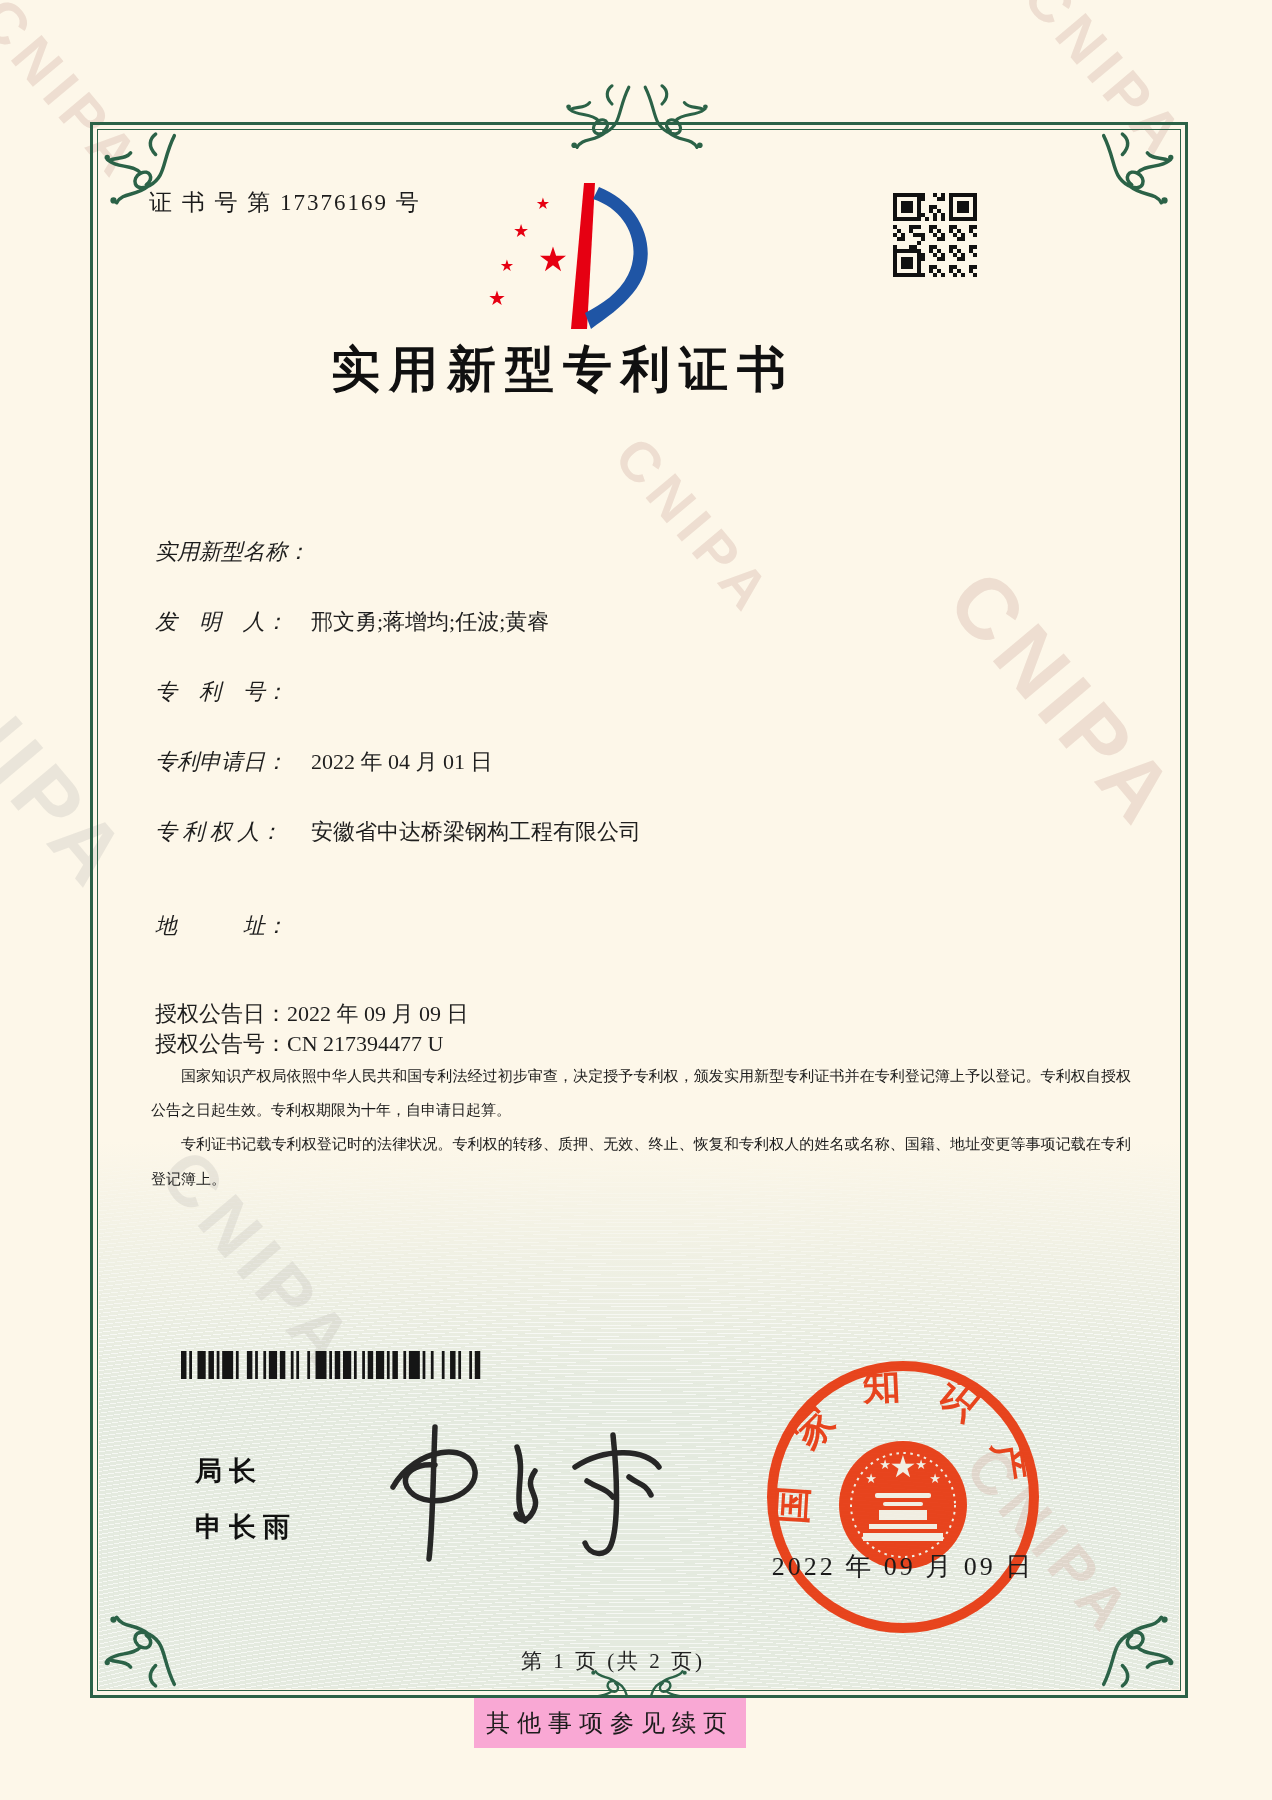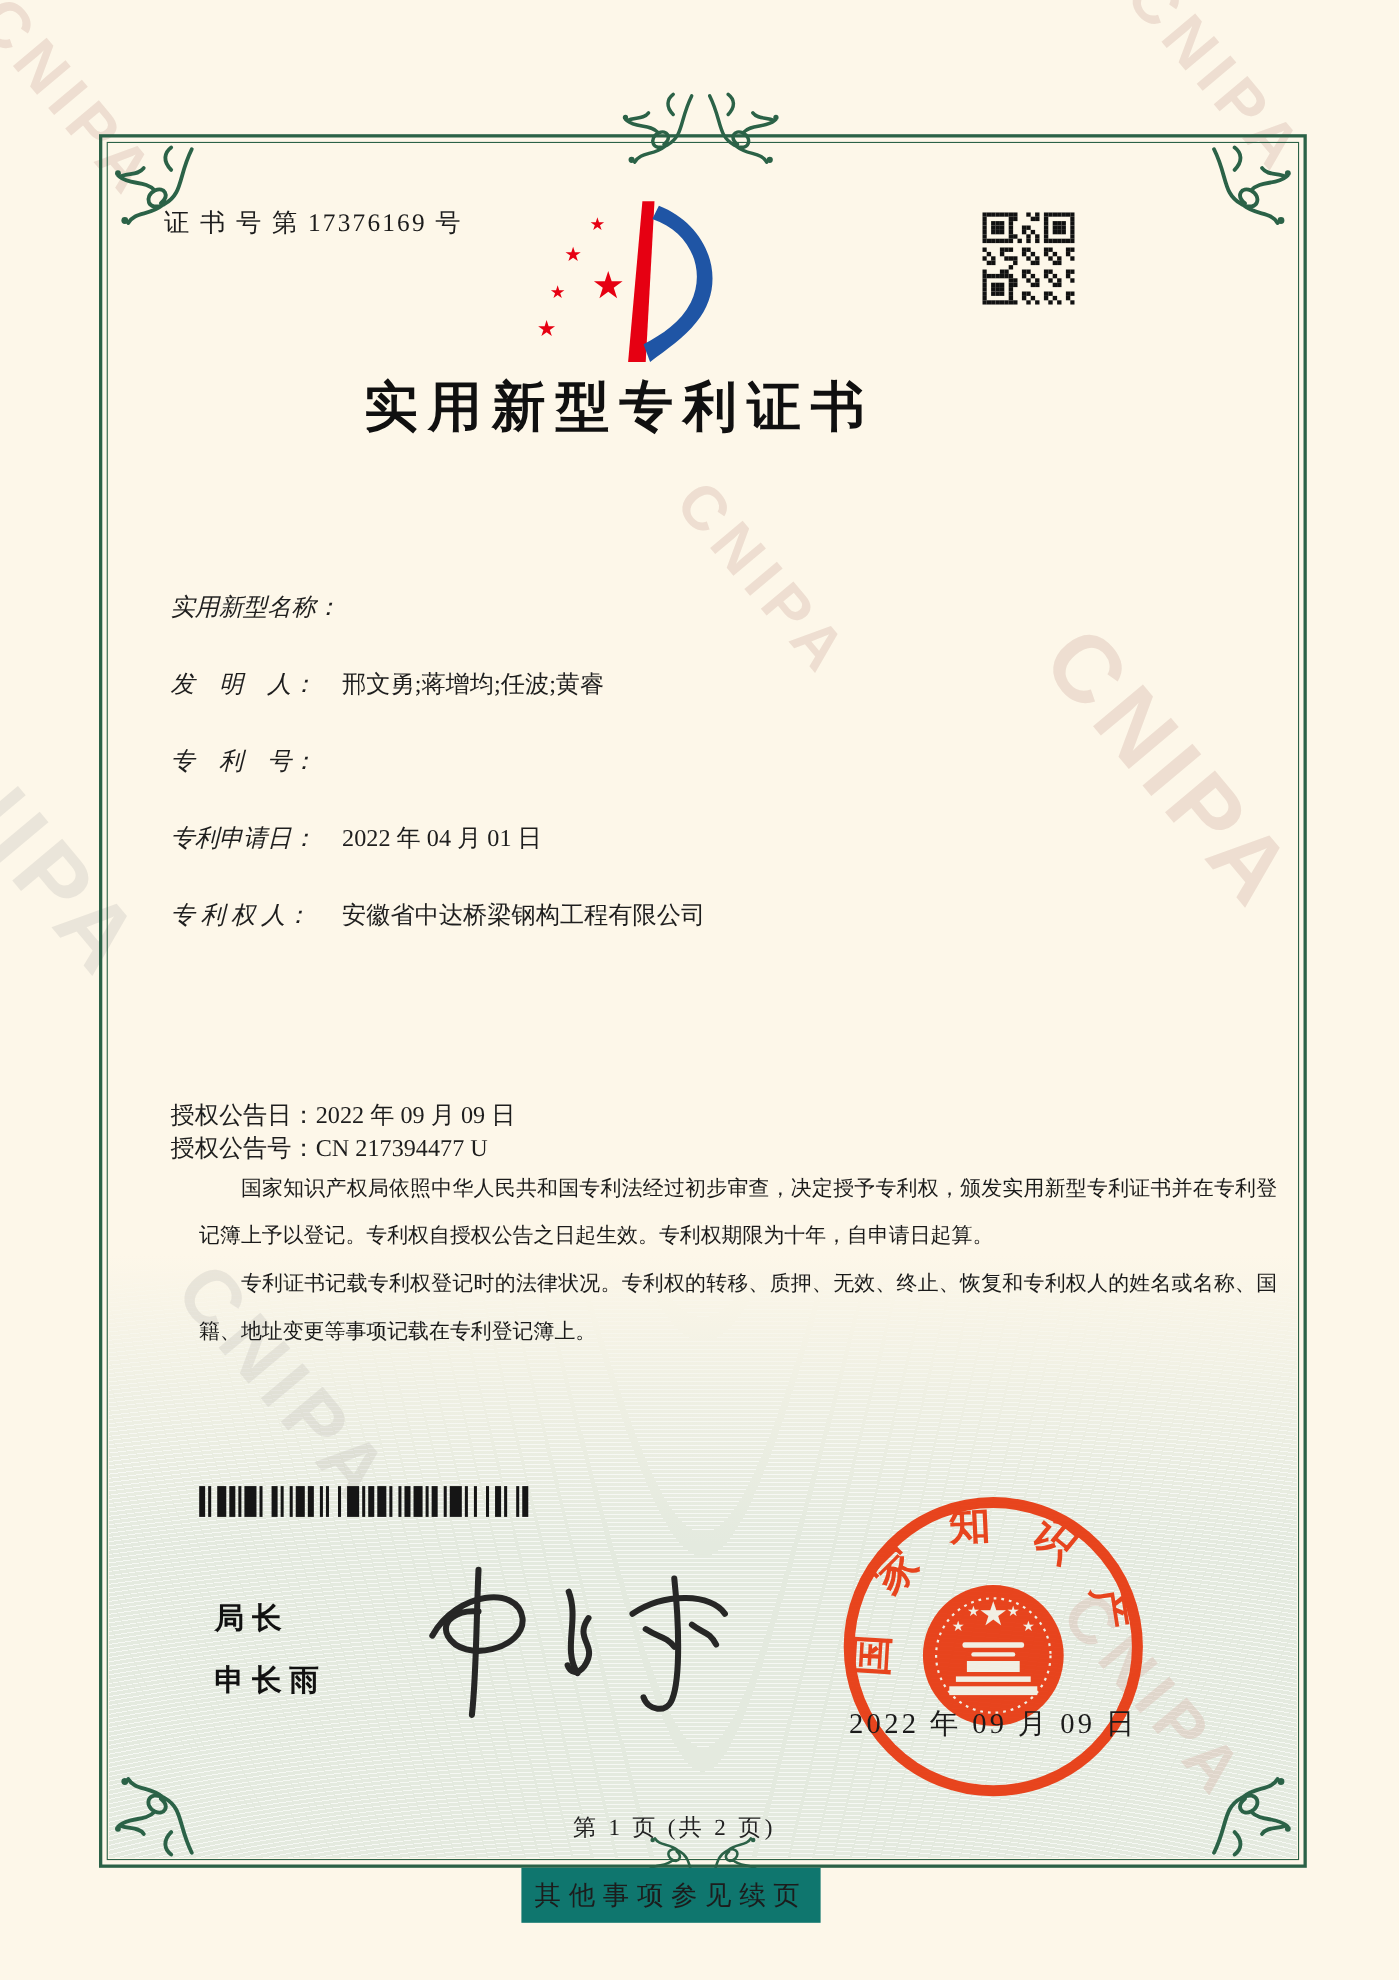--- a/index.html
+++ b/index.html
@@ -60,21 +60,21 @@
   .field .lbl{flex:0 0 156px;white-space:nowrap;font-style:italic;}
   .field .val{flex:1;white-space:pre-line;}
   .grant{position:absolute;left:62px;top:874px;width:1000px;display:flex;
     font-size:22px;color:#1e1e1e;flex-direction:column;}
   .grant .g1{width:505px;white-space:nowrap;}
   .grant .g2{white-space:nowrap;}
 
   
   .paras{
     position:absolute;left:58px;top:934px;width:980px;
-    font-size:19px;line-height:2.28;text-align:justify;color:#1a1a1a;margin-left:30px;
+    font-size:15px;line-height:2.28;text-align:justify;color:#1a1a1a;
   }
   .paras p{margin:0;text-indent:2em;}
 
   
   .barcode{position:absolute;left:88px;top:1226px;width:302px;height:28px;}
   .signoff-title{
     position:absolute;left:102px;top:1328px;
     font-family:"Liberation Sans","DejaVu Sans",sans-serif;
     font-weight:bold;font-size:27px;letter-spacing:7px;color:#111;
   }
@@ -91,21 +91,21 @@
     font-size:26px;letter-spacing:3px;color:#1b1b1b;white-space:nowrap;
   }
   .page-info{
     position:absolute;left:0;top:1522px;width:1040px;text-align:center;
     font-size:21px;letter-spacing:3px;color:#222;
   }
 
   
   .footer-note-wrap{position:absolute;left:0;top:1698px;width:1220px;text-align:center;z-index:2;}
   .footer-note{
-    display:inline-block;background:#0f766e;padding:9px 12px;
+    display:inline-block;background:#f9a8d4;padding:9px 12px;
     font-size:24px;letter-spacing:7px;color:#1c1c1c;
   }
 </style>
 </head>
 <body>
 
 <svg width="0" height="0" style="position:absolute">
   <defs>
     <symbol id="flourish" viewBox="0 0 100 100">
       <path d="M6,94 C22,62 16,42 38,30 C58,20 62,40 49,46 C38,51 31,40 42,31 M40,29 C56,16 72,22 80,8 M49,46 C60,58 78,52 90,62 C80,67 69,63 62,72 M30,70 C40,80 38,90 30,96" stroke="currentColor" fill="none" stroke-width="4.5" stroke-linecap="round"></path>
@@ -377,20 +377,21 @@
   </div>
   <div class="field" style="top:618px">
     <span class="lbl">专利申请日：</span>
     <span class="val">2022 年 04 月 01 日</span>
   </div>
   <div class="field" style="top:688px">
     <span class="lbl">专 利 权 人：</span>
     <span class="val">安徽省中达桥梁钢构工程有限公司</span>
   </div>
   <div class="field" style="top:782px">
+    <span class="lbl">地　　　址：</span>
   </div>
 
   <div class="grant">
     <span class="g1"><span>授权公告日：</span><span>2022 年 09 月 09 日</span></span>
     <span class="g2"><span>授权公告号：</span><span>CN 217394477 U</span></span>
   </div>
 
   <div class="paras">
     <p>国家知识产权局依照中华人民共和国专利法经过初步审查，决定授予专利权，颁发实用新型专利证书并在专利登记簿上予以登记。专利权自授权公告之日起生效。专利权期限为十年，自申请日起算。</p>
     <p>专利证书记载专利权登记时的法律状况。专利权的转移、质押、无效、终止、恢复和专利权人的姓名或名称、国籍、地址变更等事项记载在专利登记簿上。</p>

